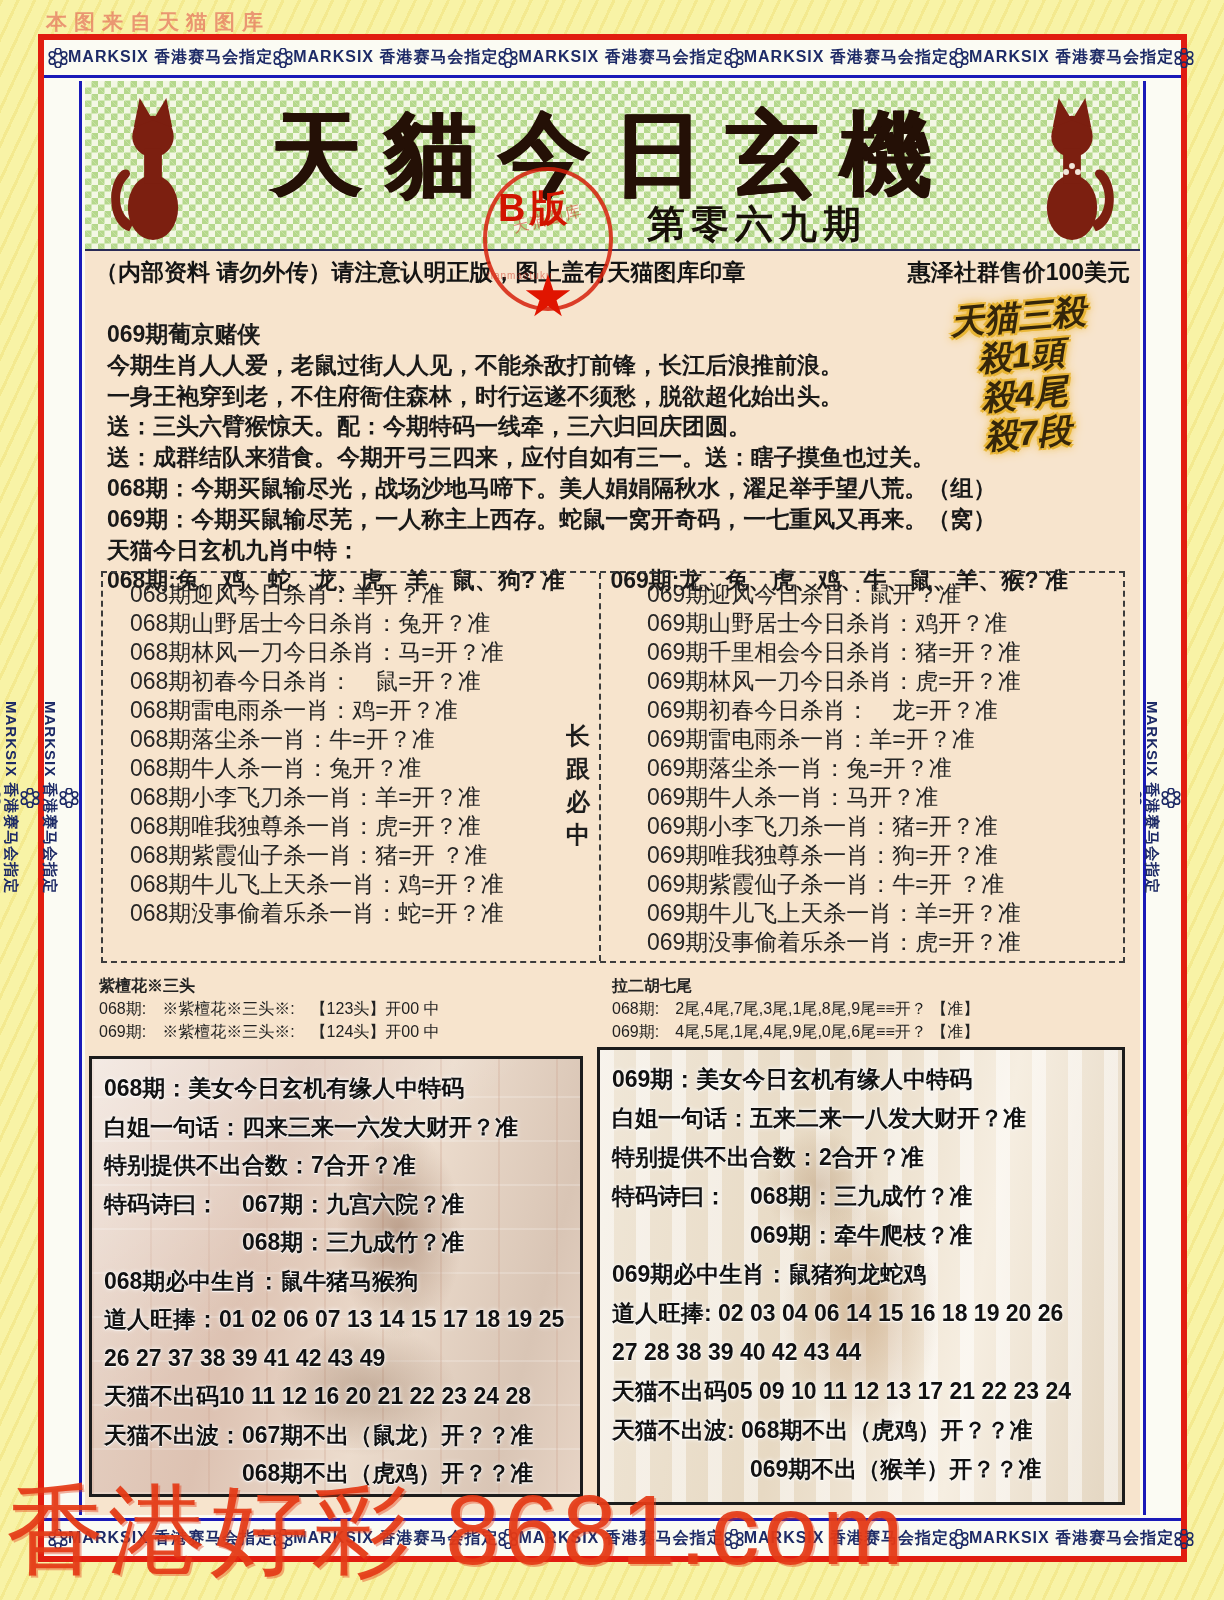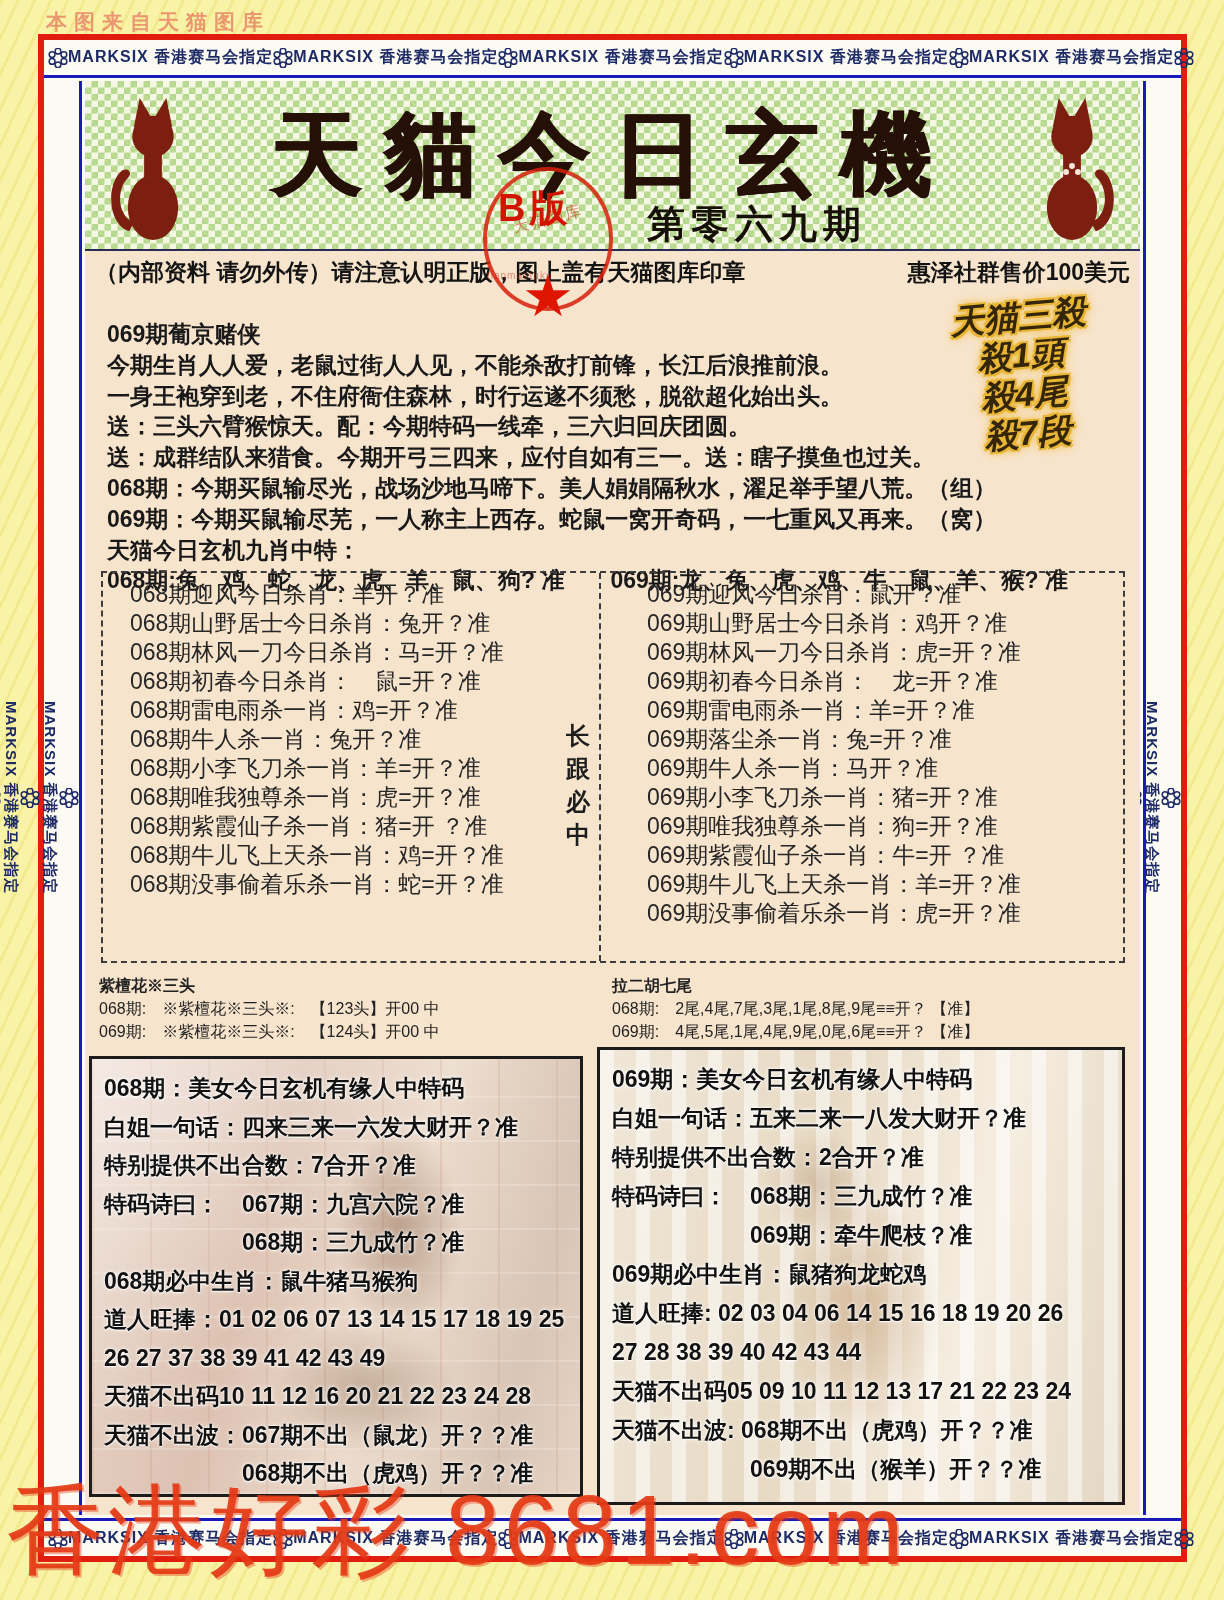--- a/index.html
+++ b/index.html
@@ -424,30 +424,32 @@
         </div>
 
       <div class="killbox">
         <div class="divider"></div>
         <div class="killcol killcol-left">
             <div>068期迎风今日杀肖：羊开？准</div>
             <div>068期山野居士今日杀肖：兔开？准</div>
             <div>068期林风一刀今日杀肖：马=开？准</div>
             <div>068期初春今日杀肖：　鼠=开？准</div>
             <div>068期雷电雨杀一肖：鸡=开？准</div>
+            <div>068期落尘杀一肖：牛=开？准</div>
             <div>068期牛人杀一肖：兔开？准</div>
             <div>068期小李飞刀杀一肖：羊=开？准</div>
             <div>068期唯我独尊杀一肖：虎=开？准</div>
             <div>068期紫霞仙子杀一肖：猪=开 ？准</div>
             <div>068期牛儿飞上天杀一肖：鸡=开？准</div>
             <div>068期没事偷着乐杀一肖：蛇=开？准</div>
           </div>
         <div class="killcol killcol-right">
             <div>069期迎风今日杀肖：鼠开？准</div>
             <div>069期山野居士今日杀肖：鸡开？准</div>
+            <div>069期千里相会今日杀肖：猪=开？准</div>
             <div>069期林风一刀今日杀肖：虎=开？准</div>
             <div>069期初春今日杀肖：　龙=开？准</div>
             <div>069期雷电雨杀一肖：羊=开？准</div>
             <div>069期落尘杀一肖：兔=开？准</div>
             <div>069期牛人杀一肖：马开？准</div>
             <div>069期小李飞刀杀一肖：猪=开？准</div>
             <div>069期唯我独尊杀一肖：狗=开？准</div>
             <div>069期紫霞仙子杀一肖：牛=开 ？准</div>
             <div>069期牛儿飞上天杀一肖：羊=开？准</div>
             <div>069期没事偷着乐杀一肖：虎=开？准</div>

